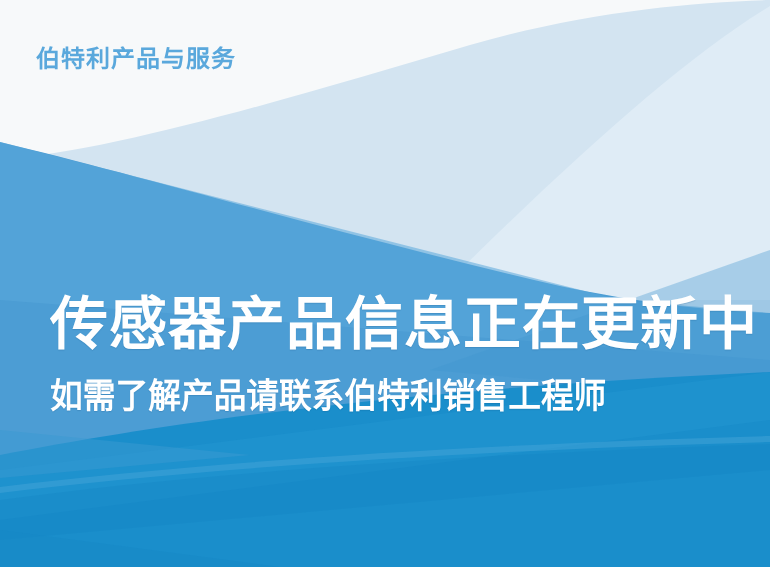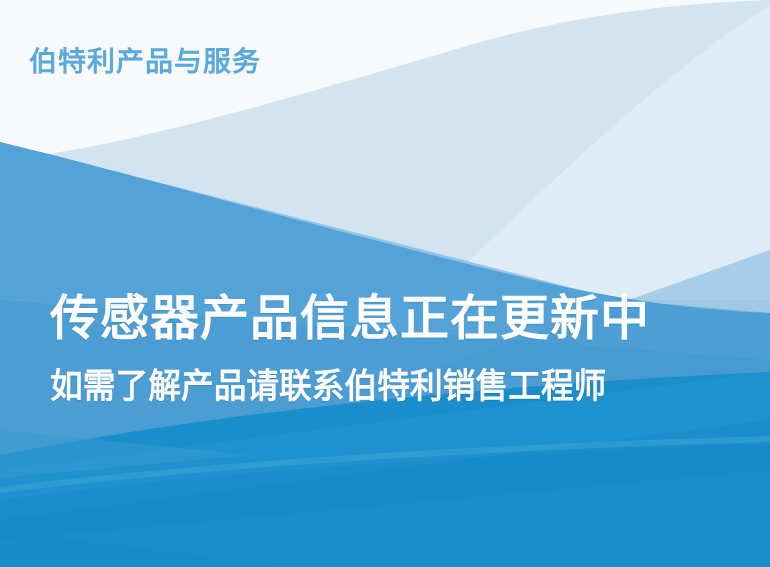--- a/index.html
+++ b/index.html
@@ -21,40 +21,40 @@
   #bg-art {
     position: absolute;
     inset: 0;
     width: 770px;
     height: 567px;
     display: block;
   }
   
   .eyebrow {
     position: absolute;
-    left: 29px;
+    left: 36px;
     top: 44px;
-    font-size: 28px;
+    font-size: 24px;
     font-weight: bold;
     letter-spacing: 1px;
     color: #5aa8dc;
     white-space: nowrap;
     line-height: 1.25;
   }
   
   .headline-block {
     position: absolute;
     left: 0;
     top: 292px;
     width: 770px;
     padding-left: 50px;
     box-sizing: border-box;
   }
   .headline {
-    font-size: 49px;
+    font-size: 58px;
     font-weight: bold;
     color: #ffffff;
     letter-spacing: 1px;
     line-height: 1.1;
     white-space: nowrap;
     text-shadow: 0 1px 1px rgba(10,70,120,0.18);
   }
   .subheadline {
     margin-top: 21px;
     font-size: 35px;

